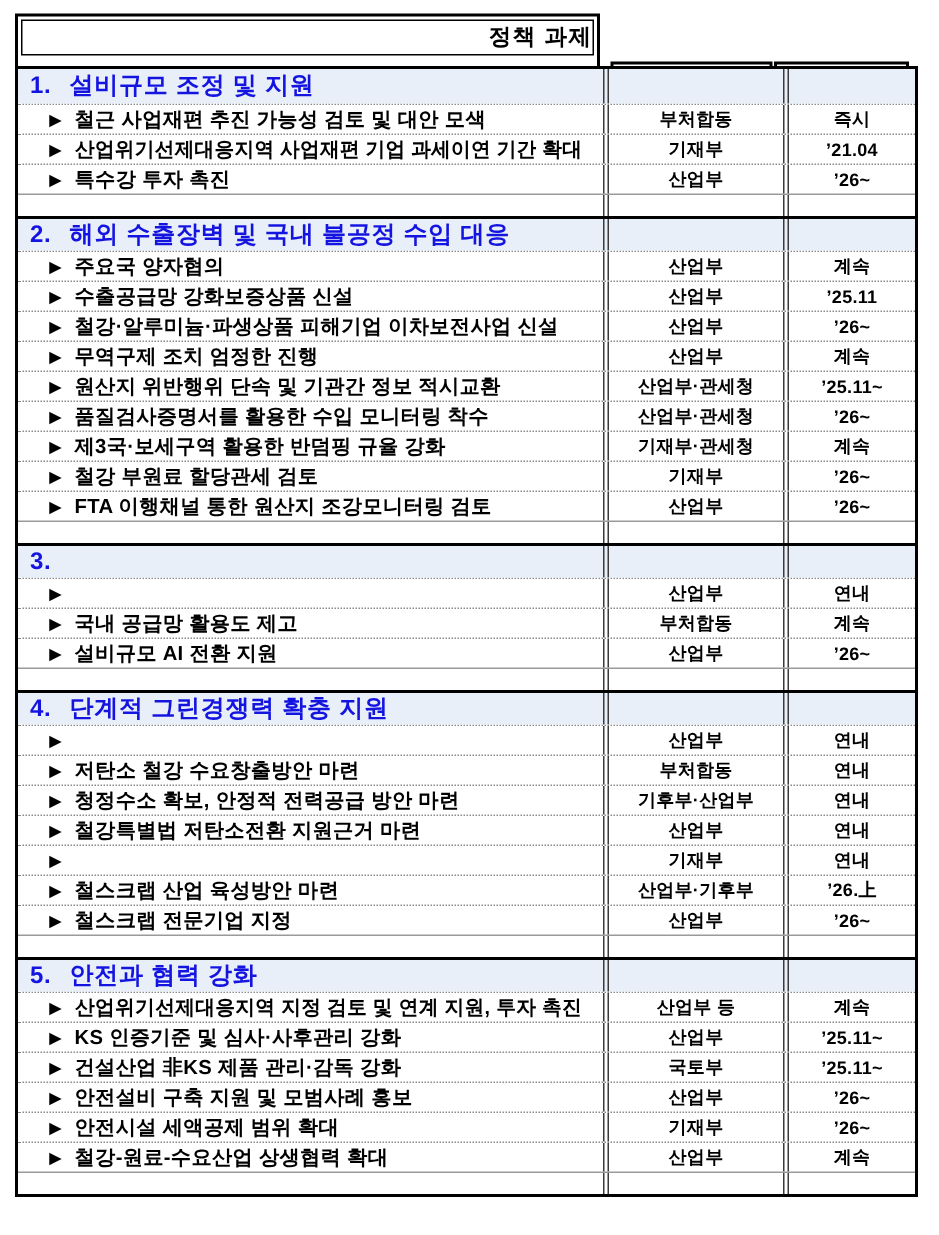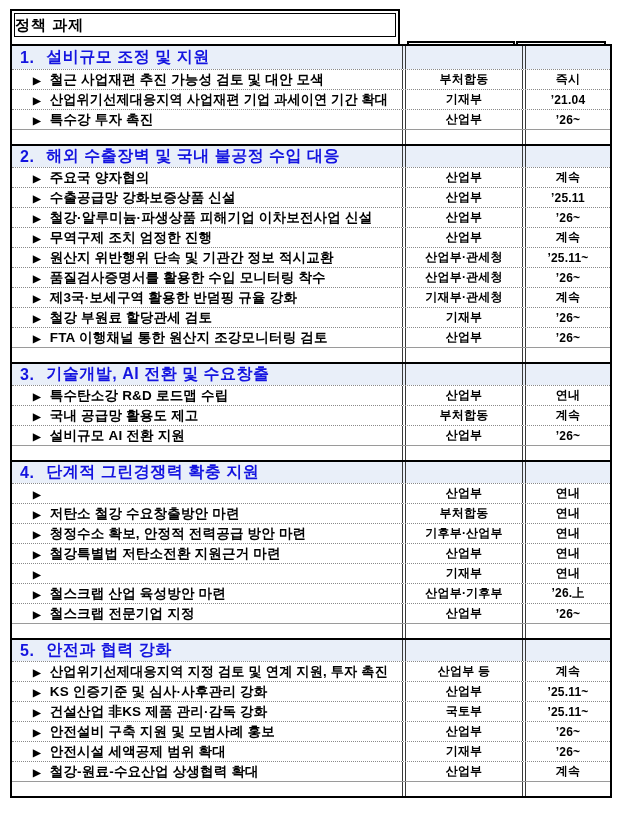--- a/index.html
+++ b/index.html
@@ -21,21 +21,21 @@
     column-gap: 0;
     justify-content: start;
   }
   .hbox { border: 2px solid #000; padding: 2px; background: #fff; }
   .hbox + .hbox { margin-left: 0; margin-top: 32px; }
   .hbox.b1 { width: 390px; }
   .hbox.b2 { width: 108px; margin-left: 7px; }
   .hbox.b3 { width: 90px;  margin-left: 8px; }
   .hbox-inner {
     border: 1px solid #000;
-    text-align: left;
+    text-align: right;
     font-size: 15px;
     letter-spacing: 1px;
     padding: 2px 0 3px 0;
     line-height: 17px;
   }
   
   .ptable {
     position: absolute; left: 10px; top: 44px; width: 602px;
     border: 2px solid #000;
     background: #fff;
@@ -239,29 +239,27 @@
         </div>
       </div>
       <div class="trow row-empty">
         <div class="cell c1"></div>
         <div class="cell c2"></div>
         <div class="cell c3"></div>
       </div>
       <div class="trow row-section">
         <div class="cell c1 sec-bg sec-title-cell">
           <div class="sec-num">3.</div>
-          <div class="sec-title">기술개발, AI 전환 및 수요창출</div>
         </div>
         <div class="cell c2 sec-bg"></div>
         <div class="cell c3 sec-bg"></div>
       </div>
       <div class="trow row-task">
         <div class="cell c1 task-cell">
           <div class="bullet">▶</div>
-          <div class="task-text">특수탄소강 R&amp;D 로드맵 수립</div>
         </div>
         <div class="cell c2">
           <div class="val">산업부</div>
         </div>
         <div class="cell c3">
           <div class="val">연내</div>
         </div>
       </div>
       <div class="trow row-task">
         <div class="cell c1 task-cell">

